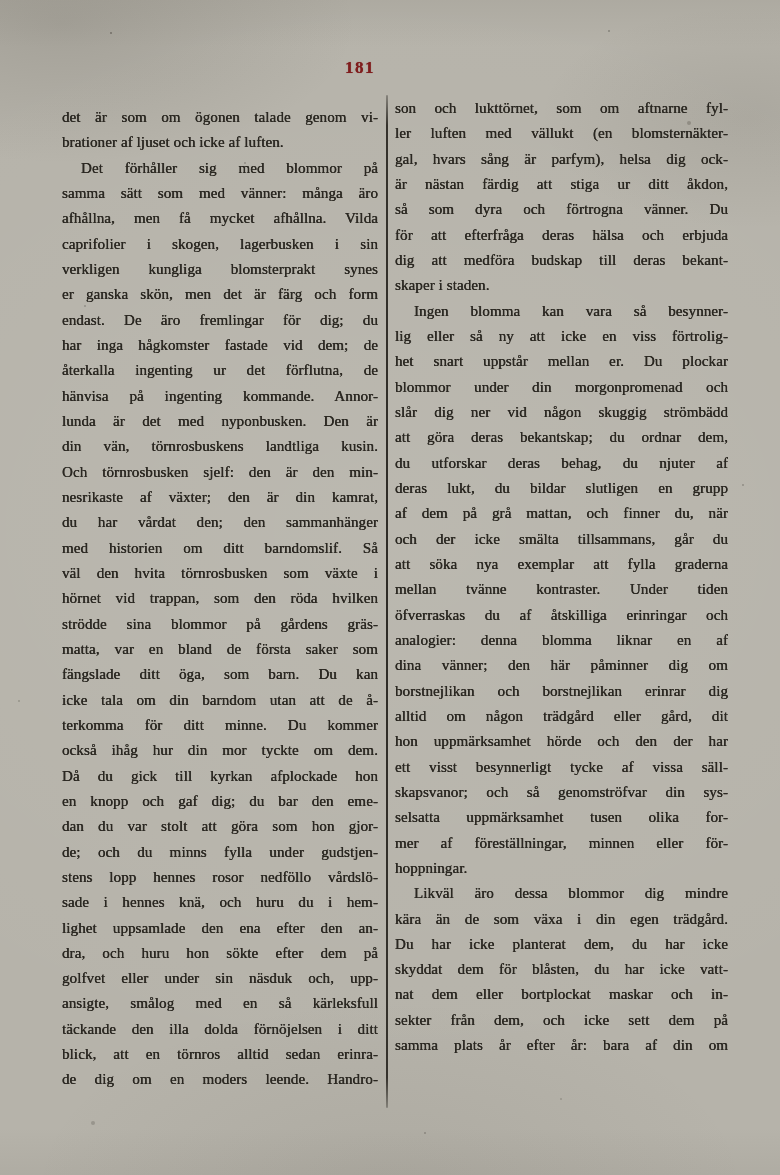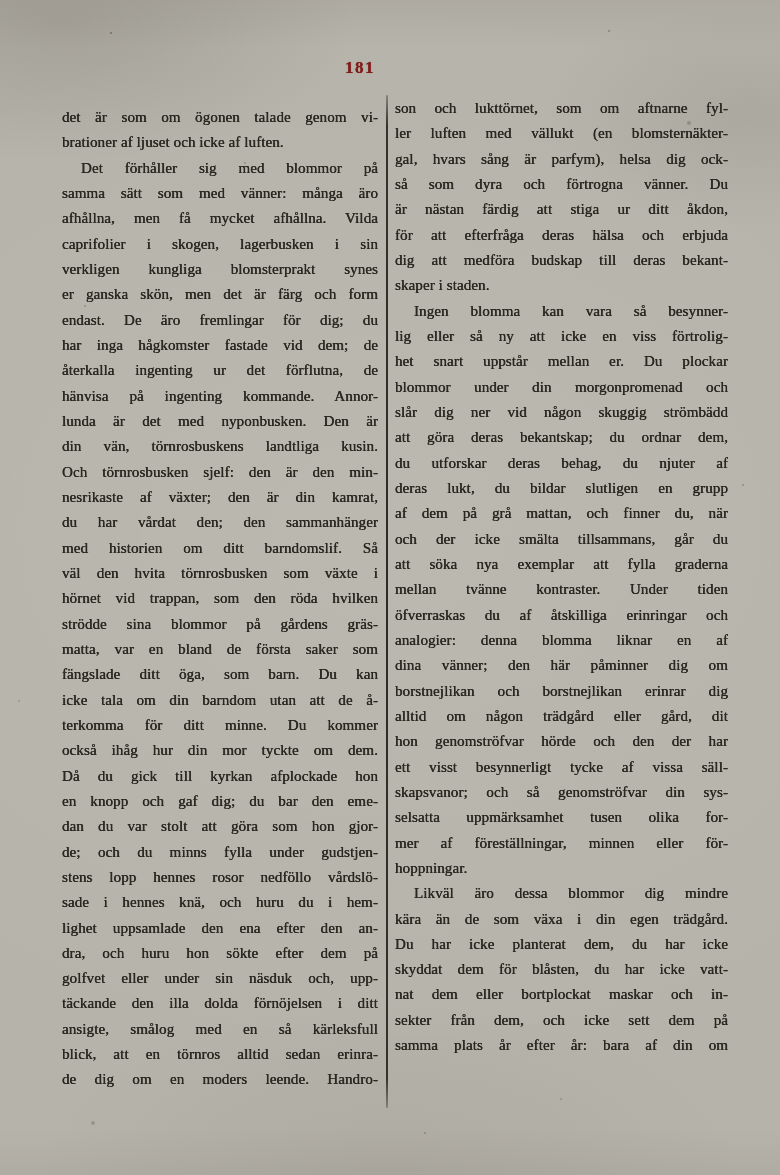--- a/index.html
+++ b/index.html
@@ -108,53 +108,53 @@
       <div class="line">också ihåg hur din mor tyckte om dem.</div>
       <div class="line">Då du gick till kyrkan afplockade hon</div>
       <div class="line">en knopp och gaf dig; du bar den eme-</div>
       <div class="line">dan du var stolt att göra som hon gjor-</div>
       <div class="line">de; och du minns fylla under gudstjen-</div>
       <div class="line">stens lopp hennes rosor nedföllo vårdslö-</div>
       <div class="line">sade i hennes knä, och huru du i hem-</div>
       <div class="line">lighet uppsamlade den ena efter den an-</div>
       <div class="line">dra, och huru hon sökte efter dem på</div>
       <div class="line">golfvet eller under sin näsduk och, upp-</div>
+      <div class="line">ansigte, smålog med en så kärleksfull</div>
       <div class="line">täckande den illa dolda förnöjelsen i ditt</div>
-      <div class="line">ansigte, smålog med en så kärleksfull</div>
       <div class="line">blick, att en törnros alltid sedan erinra-</div>
       <div class="line">de dig om en moders leende. Handro-</div>
     </div>
   <div class="divider"></div>
   <div class="col col-right">
       <div class="line">son och lukttörnet, som om aftnarne fyl-</div>
       <div class="line">ler luften med vällukt (en blomsternäkter-</div>
       <div class="line">gal, hvars sång är parfym), helsa dig ock-</div>
+      <div class="line">är nästan färdig att stiga ur ditt åkdon,</div>
       <div class="line">så som dyra och förtrogna vänner. Du</div>
-      <div class="line">är nästan färdig att stiga ur ditt åkdon,</div>
       <div class="line">för att efterfråga deras hälsa och erbjuda</div>
       <div class="line">dig att medföra budskap till deras bekant-</div>
       <div class="line end">skaper i staden.</div>
       <div class="line indent">Ingen blomma kan vara så besynner-</div>
       <div class="line">lig eller så ny att icke en viss förtrolig-</div>
       <div class="line">het snart uppstår mellan er. Du plockar</div>
       <div class="line">blommor under din morgonpromenad och</div>
       <div class="line">slår dig ner vid någon skuggig strömbädd</div>
       <div class="line">att göra deras bekantskap; du ordnar dem,</div>
       <div class="line">du utforskar deras behag, du njuter af</div>
       <div class="line">deras lukt, du bildar slutligen en grupp</div>
       <div class="line">af dem på grå mattan, och finner du, när</div>
       <div class="line">och der icke smälta tillsammans, går du</div>
       <div class="line">att söka nya exemplar att fylla graderna</div>
       <div class="line">mellan tvänne kontraster. Under tiden</div>
       <div class="line">öfverraskas du af åtskilliga erinringar och</div>
       <div class="line">analogier: denna blomma liknar en af</div>
       <div class="line">dina vänner; den här påminner dig om</div>
       <div class="line">borstnejlikan och borstnejlikan erinrar dig</div>
       <div class="line">alltid om någon trädgård eller gård, dit</div>
-      <div class="line">hon genomströfvar hörde och den der har</div>
+      <div class="line">hon uppmärksamhet hörde och den der har</div>
       <div class="line">ett visst besynnerligt tycke af vissa säll-</div>
       <div class="line">skapsvanor; och så genomströfvar din sys-</div>
       <div class="line">selsatta uppmärksamhet tusen olika for-</div>
       <div class="line">mer af föreställningar, minnen eller för-</div>
       <div class="line end">hoppningar.</div>
       <div class="line indent">Likväl äro dessa blommor dig mindre</div>
       <div class="line">kära än de som växa i din egen trädgård.</div>
       <div class="line">Du har icke planterat dem, du har icke</div>
       <div class="line">skyddat dem för blåsten, du har icke vatt-</div>
       <div class="line">nat dem eller bortplockat maskar och in-</div>

